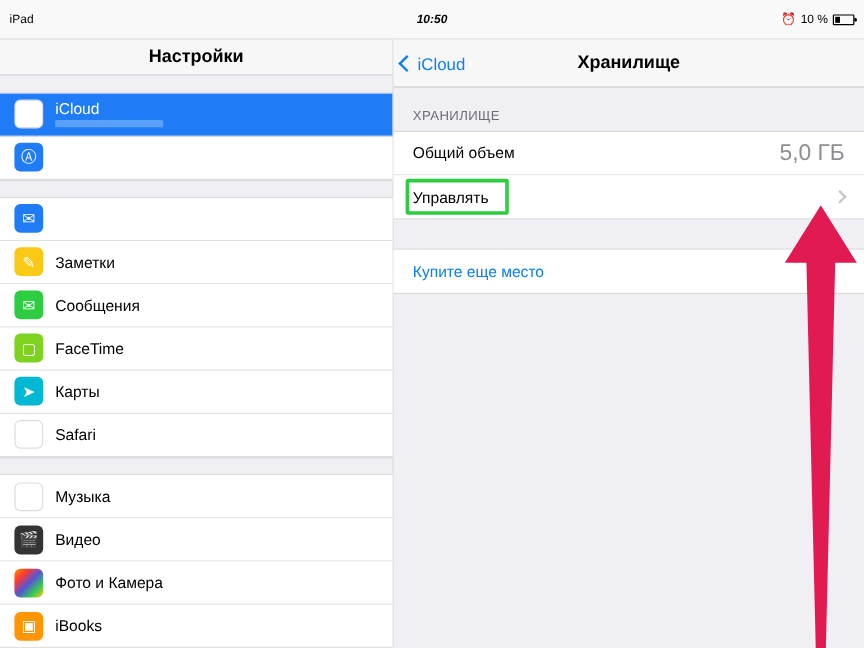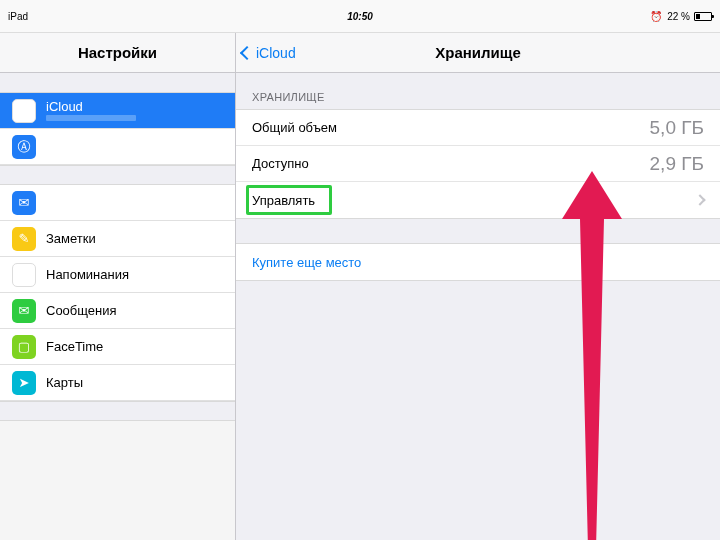--- a/index.html
+++ b/index.html
@@ -11,21 +11,21 @@
   .status .center { position:absolute; left:50%; transform:translateX(-50%); font-weight:600;font-style:italic; }
   .status .right { display:flex; align-items:center; gap:4px; }
   .battery { width:18px; height:9px; border:1px solid #000; border-radius:1px; position:relative; }
   .battery::after { content:""; position:absolute; right:-3px; top:2px; width:2px; height:3px; background:#000; border-radius:0 1px 1px 0;}
   .battery .fill { position:absolute; left:1px; top:1px; bottom:1px; width:22%; background:#000; }
 
   
   .split { flex:1; display:flex; overflow:hidden; }
 
   
-  .sidebar { width:236px; border-right:1px solid #c8c7cc; display:flex; flex-direction:column; background:#f5f5f5; }
+  .sidebar { width:328px; border-right:1px solid #c8c7cc; display:flex; flex-direction:column; background:#f5f5f5; }
   .sidebar-header { height:40px; display:flex; align-items:center; justify-content:center; background:#f7f7f8; border-bottom:1px solid #c8c7cc;}
   .sidebar-header span { font-size:15px; font-weight:600; }
   .list { background:#fff; }
   .section-gap { height:20px; background:#efeff4; border-top:1px solid #d9d9d9; border-bottom:1px solid #d9d9d9; }
   .section-gap.first { border-top:none; }
   .row { display:flex; align-items:center; height:36px; padding:0 12px; background:#fff; border-bottom:1px solid #e0e0e0;}
   .row.selected { background:#1f7cf6; color:#fff; }
   .row .icon { width:24px; height:24px; border-radius:5px; margin-right:10px; display:flex; align-items:center; justify-content:center; font-size:13px; color:#fff; flex:none;}
   .row .labels { display:flex; flex-direction:column; line-height:1.05; }
   .row .label { font-size:13px; }
@@ -68,21 +68,21 @@
 </style>
 </head>
 <body>
 
 <div class="device">
   <div class="status">
     <span>iPad</span>
     <span class="center">10:50</span>
     <span class="right">
       <span>⏰</span>
-      <span>22 %</span>
+      <span>10 %</span>
       <span class="battery">
           <span class="fill"></span>
         </span>
     </span>
   </div>
 
   <div class="split">
 
     <div class="sidebar">
       <div class="sidebar-header">
@@ -104,57 +104,71 @@
       <div class="section-gap"></div>
       <div class="list">
         <div class="row">
           <div class="icon bg-blue">✉︎</div>
         </div>
         <div class="row">
           <div class="icon bg-yellow">✎</div>
           <span class="label">Заметки</span>
         </div>
         <div class="row">
-          <div class="icon bg-lines">≣</div>
-          <span class="label">Напоминания</span>
-        </div>
-        <div class="row">
           <div class="icon bg-green">✉︎</div>
           <span class="label">Сообщения</span>
         </div>
         <div class="row">
           <div class="icon bg-lime">▢</div>
           <span class="label">FaceTime</span>
         </div>
         <div class="row">
           <div class="icon bg-teal">➤</div>
           <span class="label">Карты</span>
         </div>
+        <div class="row">
+          <div class="icon bg-safari">◉</div>
+          <span class="label">Safari</span>
+        </div>
       </div>
       <div class="section-gap"></div>
+      <div class="list">
+        <div class="row">
+          <div class="icon bg-music">♫</div>
+          <span class="label">Музыка</span>
+        </div>
+        <div class="row">
+          <div class="icon bg-video">🎬</div>
+          <span class="label">Видео</span>
+        </div>
+        <div class="row">
+          <div class="icon bg-photo"></div>
+          <span class="label">Фото и Камера</span>
+        </div>
+        <div class="row">
+          <div class="icon bg-orange">▣</div>
+          <span class="label">iBooks</span>
+        </div>
+      </div>
     </div>
 
     <div class="detail">
       <div class="nav">
         <div class="back">
           <span class="chev-left"></span>
           <span>iCloud</span>
         </div>
         <span class="title">Хранилище</span>
       </div>
 
       <div class="group-header">ХРАНИЛИЩЕ</div>
       <div class="table">
         <div class="d-row">
           <span class="k">Общий объем</span>
           <span class="v">5,0 ГБ</span>
-        </div>
-        <div class="d-row">
-          <span class="k">Доступно</span>
-          <span class="v">2,9 ГБ</span>
         </div>
         <div class="d-row">
           <span class="k">Управлять</span>
           <span class="disc"></span>
           <span class="highlight"></span>
         </div>
       </div>
 
       <div style="height:24px"></div>
       <div class="table">

